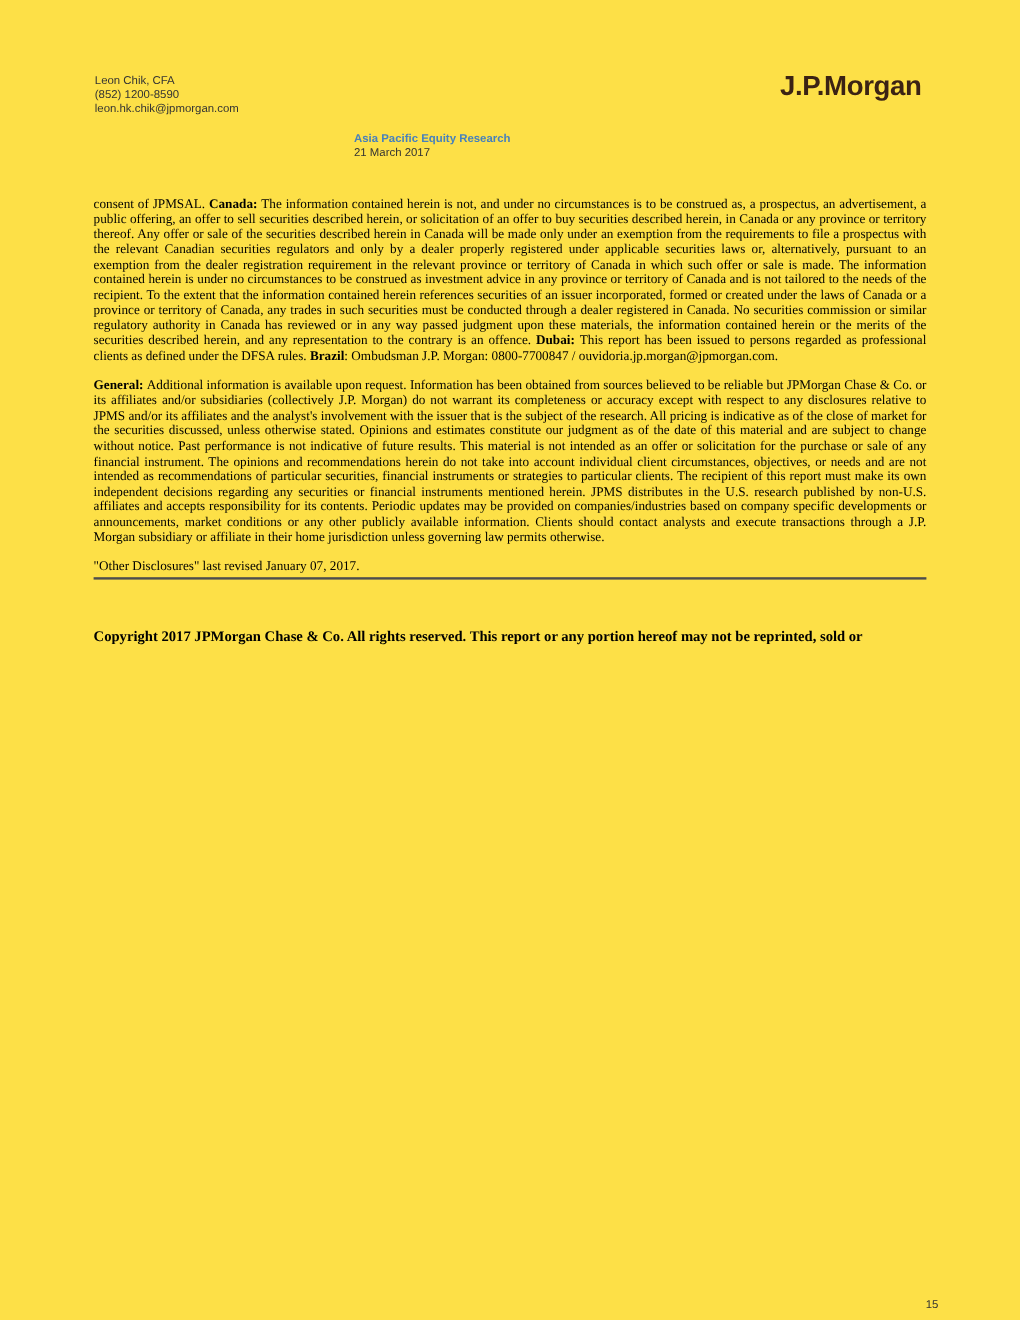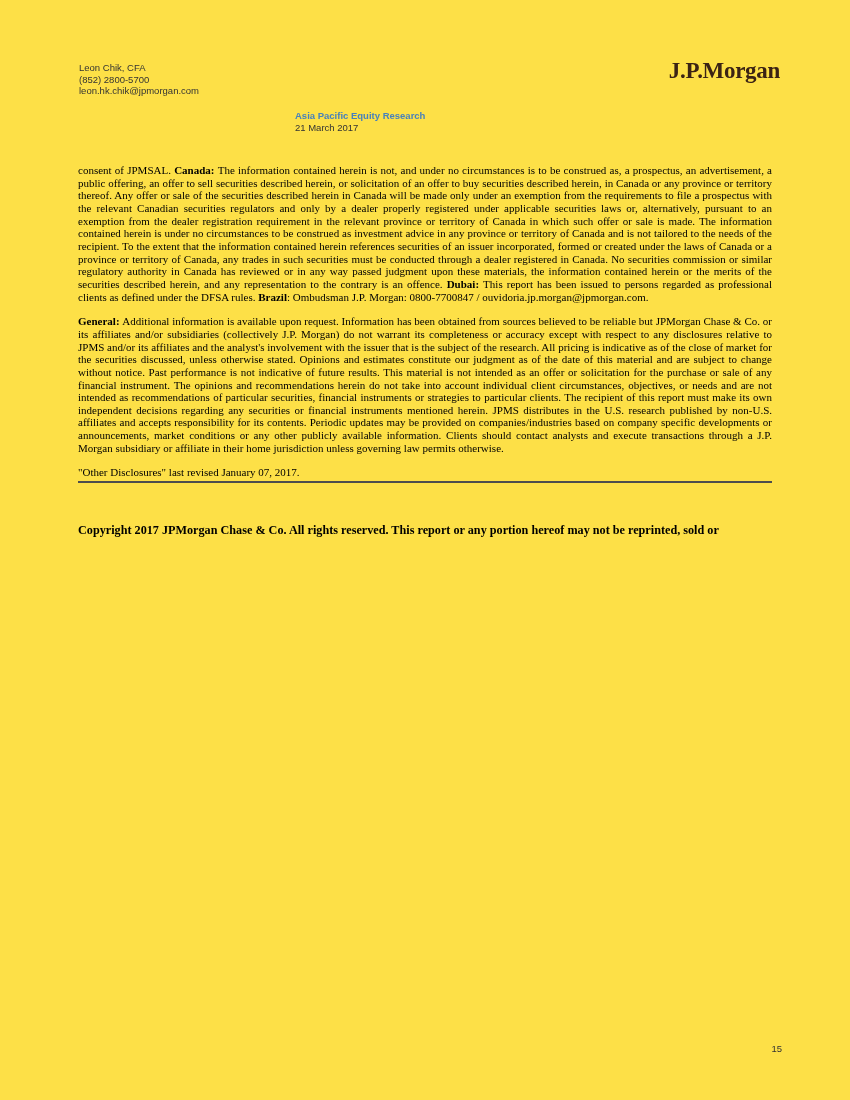--- a/index.html
+++ b/index.html
@@ -29,23 +29,23 @@
     top: 62px;
     font-family: "Liberation Sans", sans-serif;
     font-size: 9.5px;
     line-height: 11.6px;
     color: #333333;
     margin-top: 48px;
   }
   .publication-title { font-weight: bold; }
   .logo {
     position: absolute;
-    right: 85px;
+    right: 97px;
     top: 58px;
-    font-family: Liberation Serif, serif;
+    font-family: Liberation Sans, sans-serif;
     font-size: 23px;
     letter-spacing: -0.3px;
     font-weight: 600;
     color: #3b2314;
   }
 
   
   .body-block {
     position: absolute;
     left: 78px;
@@ -72,34 +72,34 @@
     font-weight: bold;
     font-size: 12.2px;
     line-height: 15.6px;
     color: #000000;
     margin-top: 40px;
   }
 
   .page-number {
     position: absolute;
     right: 83px;
-    top: 1043px;
+    top: 1082px;
     font-family: "Liberation Sans", sans-serif;
     font-size: 9.5px;
     color: #333333;
   }
 </style>
 </head>
 <body>
 
 <div class="page">
 
   <div class="analyst-block">
     <div>Leon Chik, CFA</div>
-    <div>(852) 2800-5700</div>
+    <div>(852) 1200-8590</div>
     <div>leon.hk.chik@jpmorgan.com</div>
   </div>
 
   <div class="publication-block">
     <div class="publication-title" style="color: rgb(71, 129, 188);">Asia Pacific Equity Research</div>
     <div>21 March 2017</div>
   </div>
 
   <div class="logo" style="color: rgb(59, 35, 20);">J.P.Morgan</div>
 

